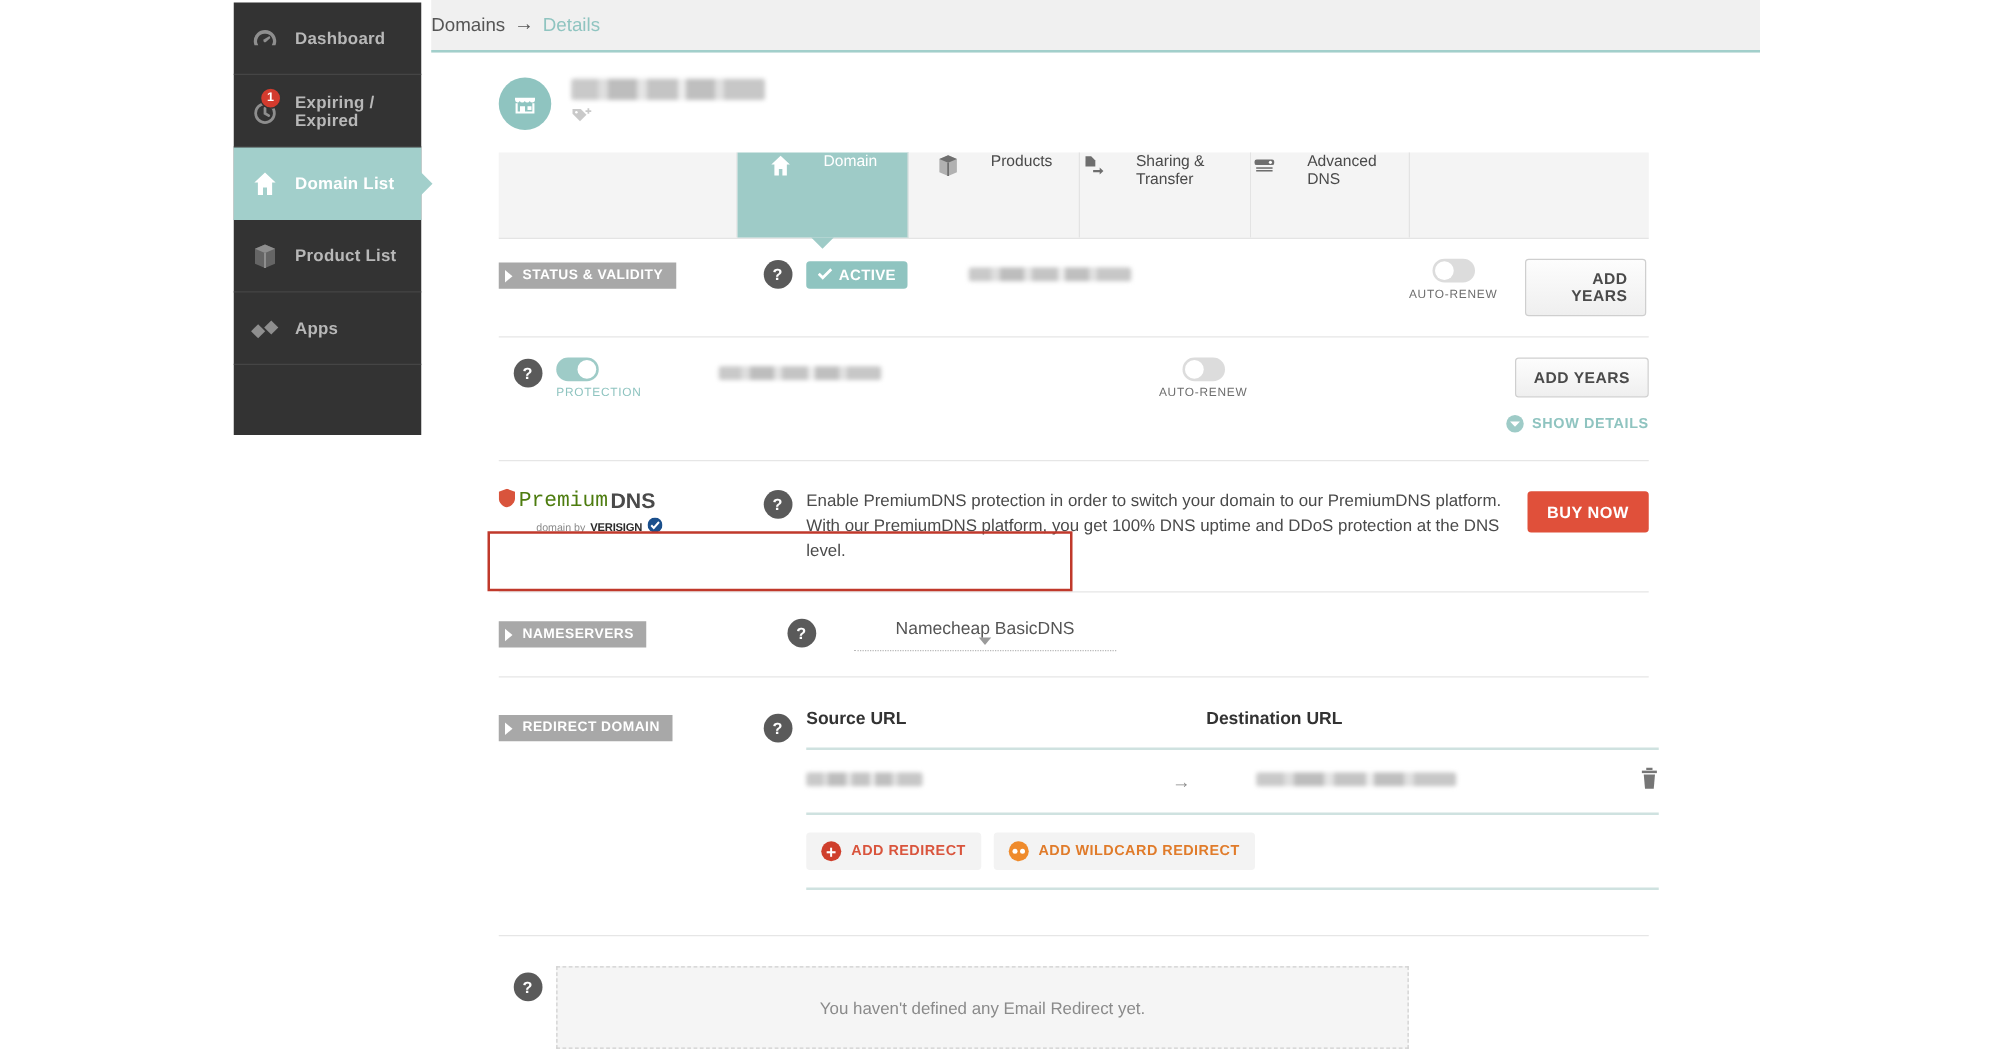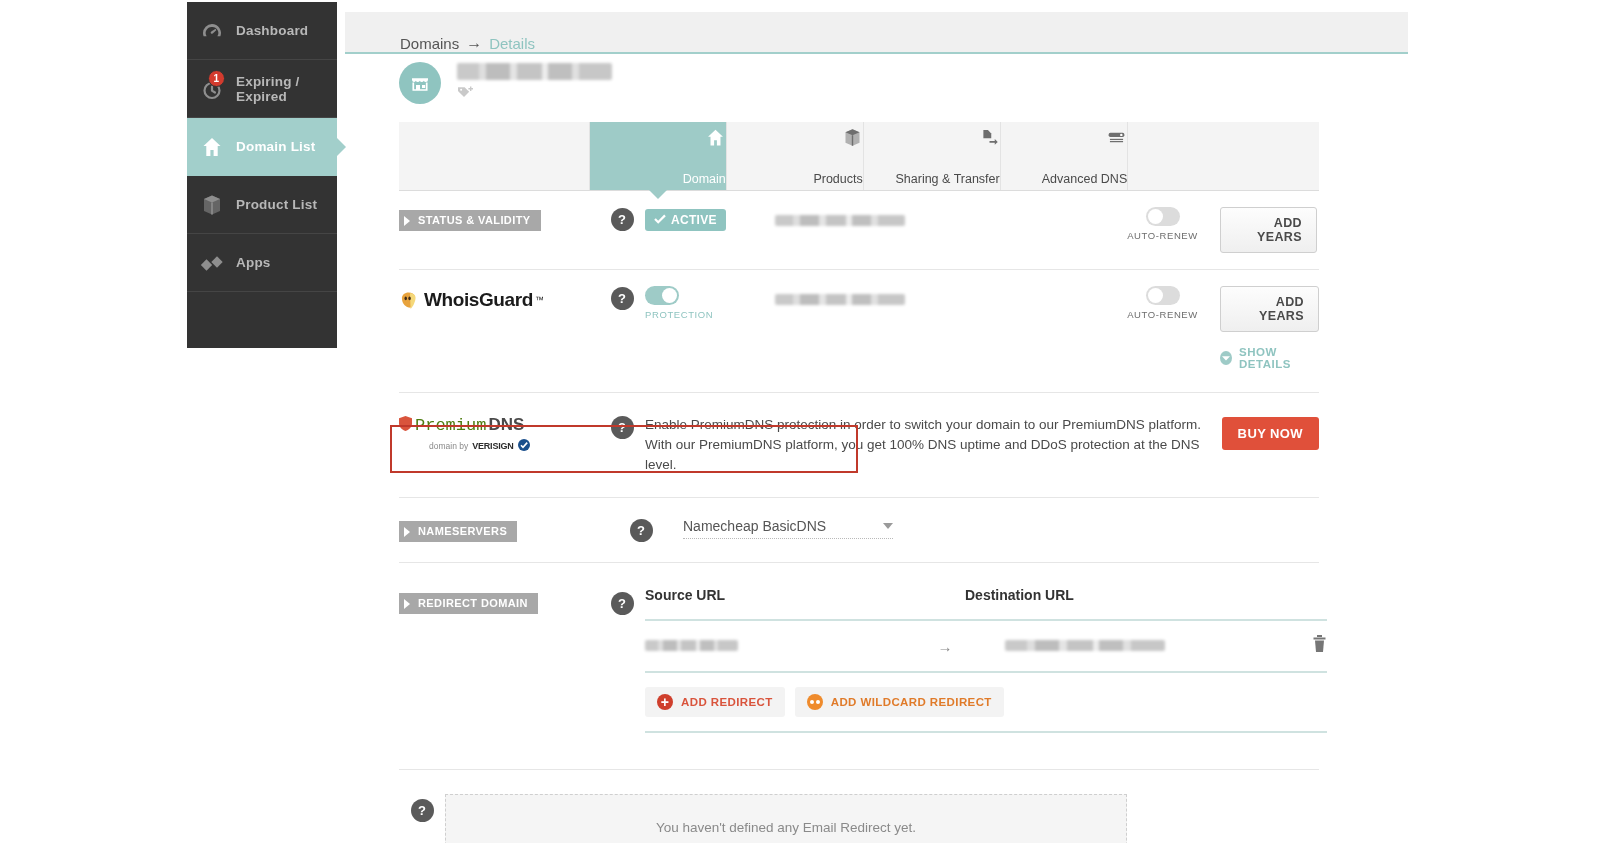--- a/index.html
+++ b/index.html
@@ -33,23 +33,23 @@
   .nav-ico{width:26px;height:26px;flex:0 0 26px;position:relative;display:flex;align-items:center;justify-content:center;}
   .nav-ico svg{display:block;}
   .badge-1{
     position:absolute; left:9px; top:-6px; width:17px;height:17px;border-radius:50%;
     background:#d33b2e; color:#fff; font-size:10px; font-weight:bold;
     display:flex;align-items:center;justify-content:center; border:1.5px solid #333;
   }
 
   
   .topbar{
-    position:absolute; left:345px; top:12px; width:1063px; height:42px;
+    position:absolute; left:345px; top:0; width:1063px; height:42px;
     background:#f0f0f0; border-bottom:2px solid #a2cfcb;
-    display:flex; align-items:flex-end; padding-left:55px;
+    display:flex; align-items:center; 
   }
   .crumb{font-size:15px;color:#555;font-weight:normal;}
   .crumb-sep{margin:0 7px;color:#555;}
   .crumb-active{color:#8fc4c0;}
 
   
   .content{position:absolute;left:345px;top:42px;width:1063px;}
 
   .dom-head{display:flex;align-items:center;gap:16px;padding:20px 0 0 54px;}
   .dom-avatar{
@@ -62,21 +62,21 @@
       #c4c4c4 39% 55%,#ededed 55% 59%,#bfbfbf 59% 74%,#e0e0e0 74% 79%,#c7c7c7 79% 100%);
     filter:blur(1.6px); border-radius:2px; display:inline-block;
   }
   .dom-name{width:155px;height:17px;}
   .tag-icon{opacity:.45;}
 
   
   .tabs{display:flex;margin:18px 0 0 54px;width:920px;border-bottom:1px solid #dcdcdc;}
   .tab{
     width:92px;height:68px;background:#f4f4f4;border-right:1px solid #e3e3e3;
-    display:flex;flex-direction:column;align-items:flex-end;justify-content:center;gap:24px;
+    display:flex;flex-direction:row;align-items:flex-start;justify-content:center;gap:24px;
     font-size:12.5px;color:#4a4a4a;cursor:pointer;position:relative;
   }
   .tab.spacer{width:202px;cursor:default;}
   .tab.spacer-r{width:202px;cursor:default;border-right:none;}
   .tab.t-wide{width:145px;}
   .tab.active{background:#9ecbc7;color:#fff;}
   .tab.active:after{
     content:"";position:absolute;bottom:-9px;left:50%;transform:translateX(-50%);
     width:0;height:0;border-left:9px solid transparent;border-right:9px solid transparent;
     border-top:9px solid #9ecbc7;
@@ -137,21 +137,21 @@
   .sd-circle{width:14px;height:14px;border-radius:50%;background:#9ecbc7;display:flex;align-items:center;justify-content:center;}
 
   .pdns-txt{font-size:13.5px;line-height:20px;color:#4a4a4a;}
 
   .ns-highlight{
     position:absolute;left:390px;top:425px;width:468px;height:48px;
     border:2px solid #c0392b;pointer-events:none;
   }
   .ns-select{
     width:210px;border-bottom:1px dotted #b9b9b9;display:flex;align-items:center;
-    justify-content:space-between;padding-bottom:4px;cursor:pointer;
+    justify-content:space-between;padding-bottom:4px;cursor:pointer;flex-direction:column;
   }
   .ns-select span{font-size:14px;color:#555;}
   .caret{width:0;height:0;border-left:5px solid transparent;border-right:5px solid transparent;border-top:6px solid #9a9a9a;}
 
   .tbl-head{display:flex;font-size:14px;color:#333;font-weight:bold;padding-bottom:16px;}
   .col-src{width:320px;flex:0 0 320px;}
   .col-dst{width:320px;flex:0 0 320px;}
   .tbl-line{height:2px;background:#cfe2e0;width:682px;}
   .tbl-row{display:flex;align-items:center;height:50px;}
   .arrow-mid{width:40px;flex:0 0 40px;text-align:center;color:#8a8a8a;font-size:15px;}
@@ -345,32 +345,20 @@
         </div>
         <div style="margin-left:auto;padding-right:2px;">
           <button class="btn-outline">ADD YEARS</button>
         </div>
       </div>
     </div>
     <div class="divider"></div>
 
     <div class="sec">
       <div class="row" style="padding-bottom:6px;">
-        <div class="lbl-cell">
-          <span style="display:inline-flex;align-items:center;gap:2px;">
-            <svg width="23" height="21" viewBox="0 0 24 22">
-              <path fill="#e8a33d" d="M3 8.5C3 4.9 6 2.5 10 2.5c3.4 0 5.6 1.6 6.4 3.6l-4.3 12.6C6.8 18.6 3 14.5 3 8.5z"></path>
-              <path fill="#f5d87a" d="M11.5 3.3c3.5 0 5.8 2.1 5.8 5 0 3.6-2.8 9-5.2 11.6z"></path>
-              <ellipse cx="7" cy="8.8" rx="1.3" ry="1.9" fill="#3c2a18"></ellipse>
-              <ellipse cx="11" cy="8.8" rx="1.3" ry="1.9" fill="#3c2a18"></ellipse>
-            </svg>
-            <span style="font-size:19px;font-weight:bold;color:#1b1b1b;letter-spacing:-.4px;">WhoisGuard</span>
-            <span style="font-size:9px;color:#1b1b1b;vertical-align:super;">™</span>
-          </span>
-        </div>
         <div class="help-cell">
             <div class="help">?</div>
           </div>
         <div style="width:130px;flex:0 0 130px;display:flex;flex-direction:column;align-items:flex-start;">
           <div class="toggle on">
               <span class="knob"></span>
             </div>
           <div class="sublabel teal" style="text-align:left;">PROTECTION</div>
         </div>
         <div style="width:330px;flex:0 0 330px;padding-top:5px;">

